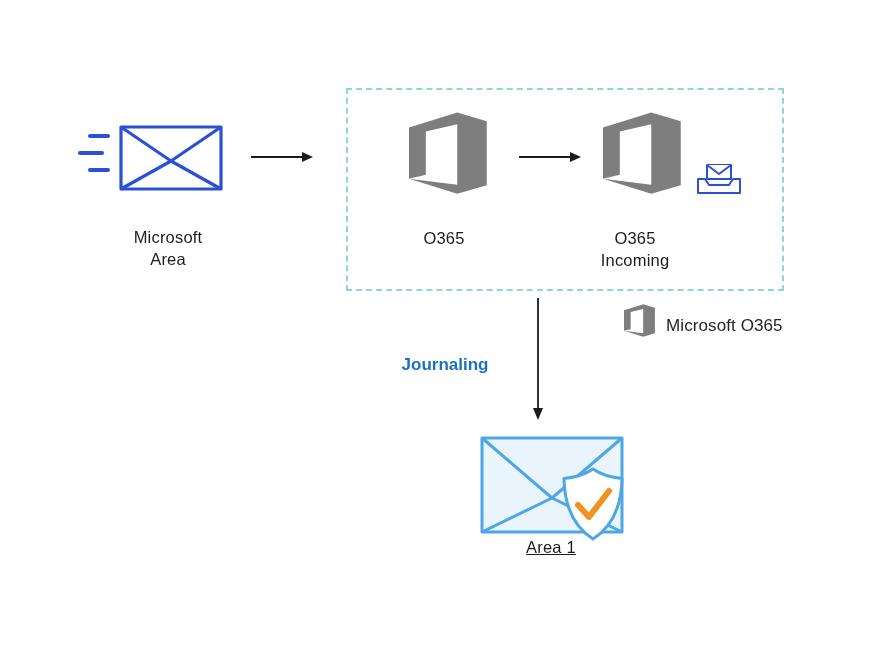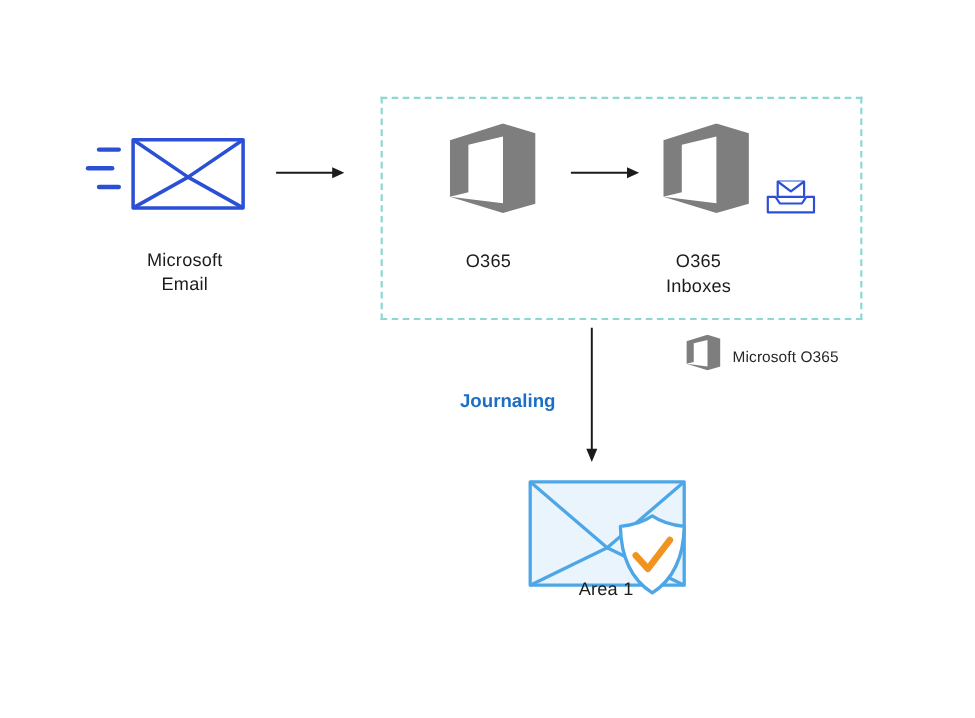--- a/index.html
+++ b/index.html
@@ -76,50 +76,50 @@
   }
 
   .node-label {
     font-size:16.5px;
     line-height:1.34;
     color:var(--text-dark,#1c1c1c);
     text-align:center;
     letter-spacing:0.2px;
   }
   .legend-label {
-    font-size:14px;
+    font-size:17px;
     color:#262626;
     letter-spacing:0.1px;
   }
   .journaling {
     font-size:17px;
     font-weight:600;
     color:var(--journaling-blue,#1b6fc5);
-    text-align:right;
+    text-align:center;
   }
 </style>
 </head>
 <body>
 
 <div class="canvas">
 
   <div class="abs dash" style="left:88px; top:134px; width:22px;"></div>
   <div class="abs dash" style="left:78px; top:151px; width:26px;"></div>
   <div class="abs dash" style="left:88px; top:168px; width:22px;"></div>
 
   <svg class="abs" style="left:119px; top:125px;" width="104" height="66" viewBox="0 0 104 66" aria-hidden="true">
     <rect class="env-stroke" x="2" y="2" width="100" height="62"></rect>
     <path class="env-line" d="M2,2 L52,36 L102,2"></path>
     <path class="env-line" d="M2,64 L52,36"></path>
     <path class="env-line" d="M102,64 L52,36"></path>
   </svg>
 
   <div class="abs node-label" style="left:98px; top:226px; width:140px;">
     <div>Microsoft</div>
-    <div>Email</div>
+    <div>Area</div>
   </div>
 
   <svg class="abs" style="left:250px; top:150px;" width="64" height="14" viewBox="0 0 64 14" aria-hidden="true">
     <line class="arrow-line" x1="1" y1="7" x2="53" y2="7"></line>
     <polygon class="arrow-head" points="52,2 63,7 52,12"></polygon>
   </svg>
 
   <div class="abs boundary" style="left:346px; top:88px; width:438px; height:203px;"></div>
 
   <svg class="abs" style="left:409px; top:112px;" width="78" height="82" viewBox="0 0 96 100" aria-hidden="true">
@@ -140,21 +140,21 @@
   </svg>
 
   <svg class="abs" style="left:696px; top:162px;" width="46" height="34" viewBox="0 0 46 34" aria-hidden="true">
     <rect class="mini-env" x="11" y="3" width="24" height="14"></rect>
     <path class="mini-env" fill="none" d="M11,3 L23,12 L35,3"></path>
     <path class="mini-env" d="M2,17 h7 l4,6 h20 l4,-6 h7 v14 H2 Z"></path>
   </svg>
 
   <div class="abs node-label" style="left:575px; top:227px; width:120px;">
     <div>O365</div>
-    <div>Inboxes</div>
+    <div>Incoming</div>
   </div>
 
   <svg class="abs" style="left:624px; top:304px;" width="31" height="33" viewBox="0 0 96 100" aria-hidden="true">
     <path class="office" fill-rule="evenodd" d="M0,81.8 V18.5 L59.4,0 L95.7,10.9 V89.6 L59.4,100 Z M0,81.8 L59.4,89.1 V14.5 L20.7,23.6 V76.8 Z"></path>
   </svg>
   <div class="abs legend-label" style="left:666px; top:316px;">Microsoft O365</div>
 
   <svg class="abs" style="left:531px; top:297px;" width="14" height="124" viewBox="0 0 14 124" aria-hidden="true">
     <line class="arrow-line" x1="7" y1="1" x2="7" y2="112"></line>
     <polygon class="arrow-head" points="2,111 12,111 7,123"></polygon>
@@ -167,17 +167,17 @@
     <path class="sec-env-line" d="M2,2 L72,62 L142,2"></path>
     <path class="sec-env-line" d="M2,96 L72,62"></path>
     <path class="sec-env-line" d="M142,96 L72,62"></path>
   </svg>
 
   <svg class="abs" style="left:560px; top:466px; z-index:2;" width="66" height="76" viewBox="0 0 66 76" aria-hidden="true">
     <path class="shield-body" d="M33,3 C41,8.5 50.5,11.5 62,12.5 C61.5,41 51,61.5 33,73 C15,61.5 4.5,41 4,12.5 C15.5,11.5 25,8.5 33,3 Z"></path>
     <polyline class="check" points="18,39 29,51 49,25"></polyline>
   </svg>
 
-  <div class="abs node-label" style="left:478px; top:525px; width:146px;">
+  <div class="abs node-label" style="left:478px; top:536px; width:146px;text-decoration:underline;">
     <div>Area 1</div>
   </div>
 
 </div>
 
 </body></html>

